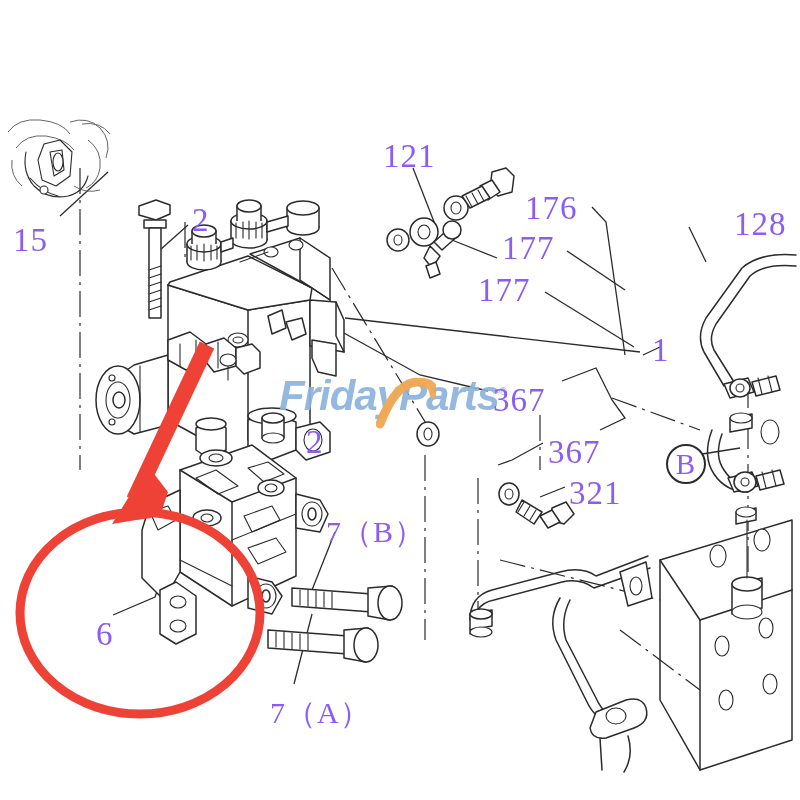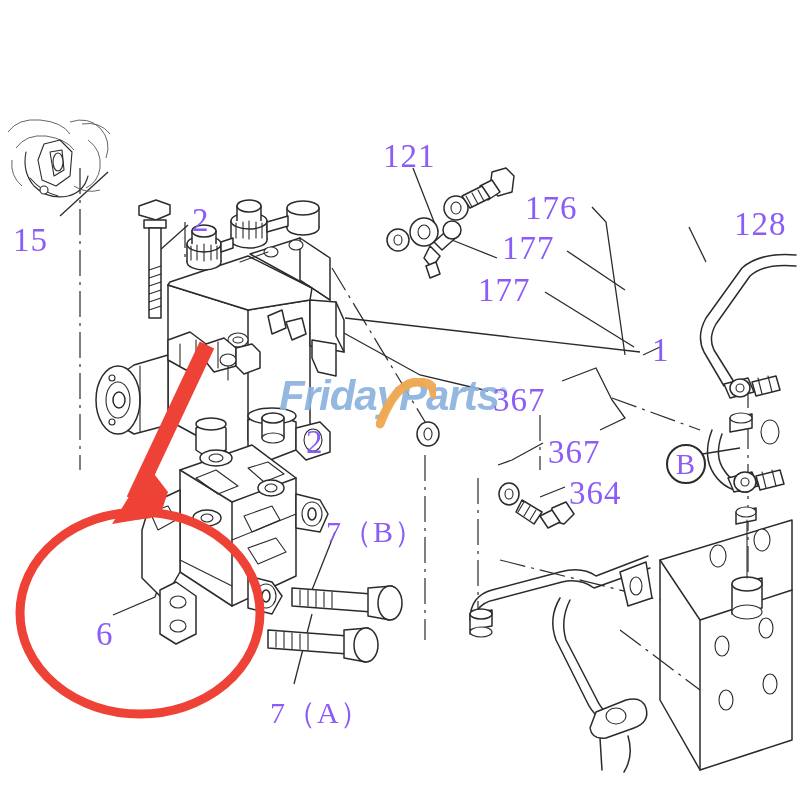--- a/index.html
+++ b/index.html
@@ -374,21 +374,21 @@
       <div class="lbl n32" style="left: 13px; top: 222px;">15</div>
       <div class="lbl n32" style="left: 192px; top: 202px;">2</div>
       <div class="lbl n32" style="left: 383px; top: 138px;">121</div>
       <div class="lbl n32" style="left: 525px; top: 190px;">176</div>
       <div class="lbl n32" style="left: 502px; top: 230px;">177</div>
       <div class="lbl n32" style="left: 478px; top: 272px;">177</div>
       <div class="lbl n32" style="left: 690px; top: 206px; margin-left: 44px;">128</div>
       <div class="lbl n32" style="left: 652px; top: 332px;">1</div>
       <div class="lbl n32" style="left: 493px; top: 382px;">367</div>
       <div class="lbl n32" style="left: 548px; top: 434px;">367</div>
-      <div class="lbl n32" style="left: 569px; top: 475px;">364</div>
+      <div class="lbl n32" style="left: 569px; top: 475px;">321</div>
       <div class="lbl n32" style="left: 306px; top: 424px;">2</div>
       <div class="lbl n30" style="left: 326px; top: 512px;">7（B）</div>
       <div class="lbl n30" style="left: 270px; top: 693px;">7（A）</div>
       <div class="lbl n32" style="left: 96px; top: 616px;">6</div>
       <div class="lbl n28" style="left: 666px; top: 444px; width: 40px; height: 40px; border: 2px solid rgb(43, 43, 43); border-radius: 50%; display: flex; align-items: center; justify-content: center; box-sizing: border-box; background: rgb(255, 255, 255);">B</div>
     </div>
 
 </div>
 
 </body></html>

